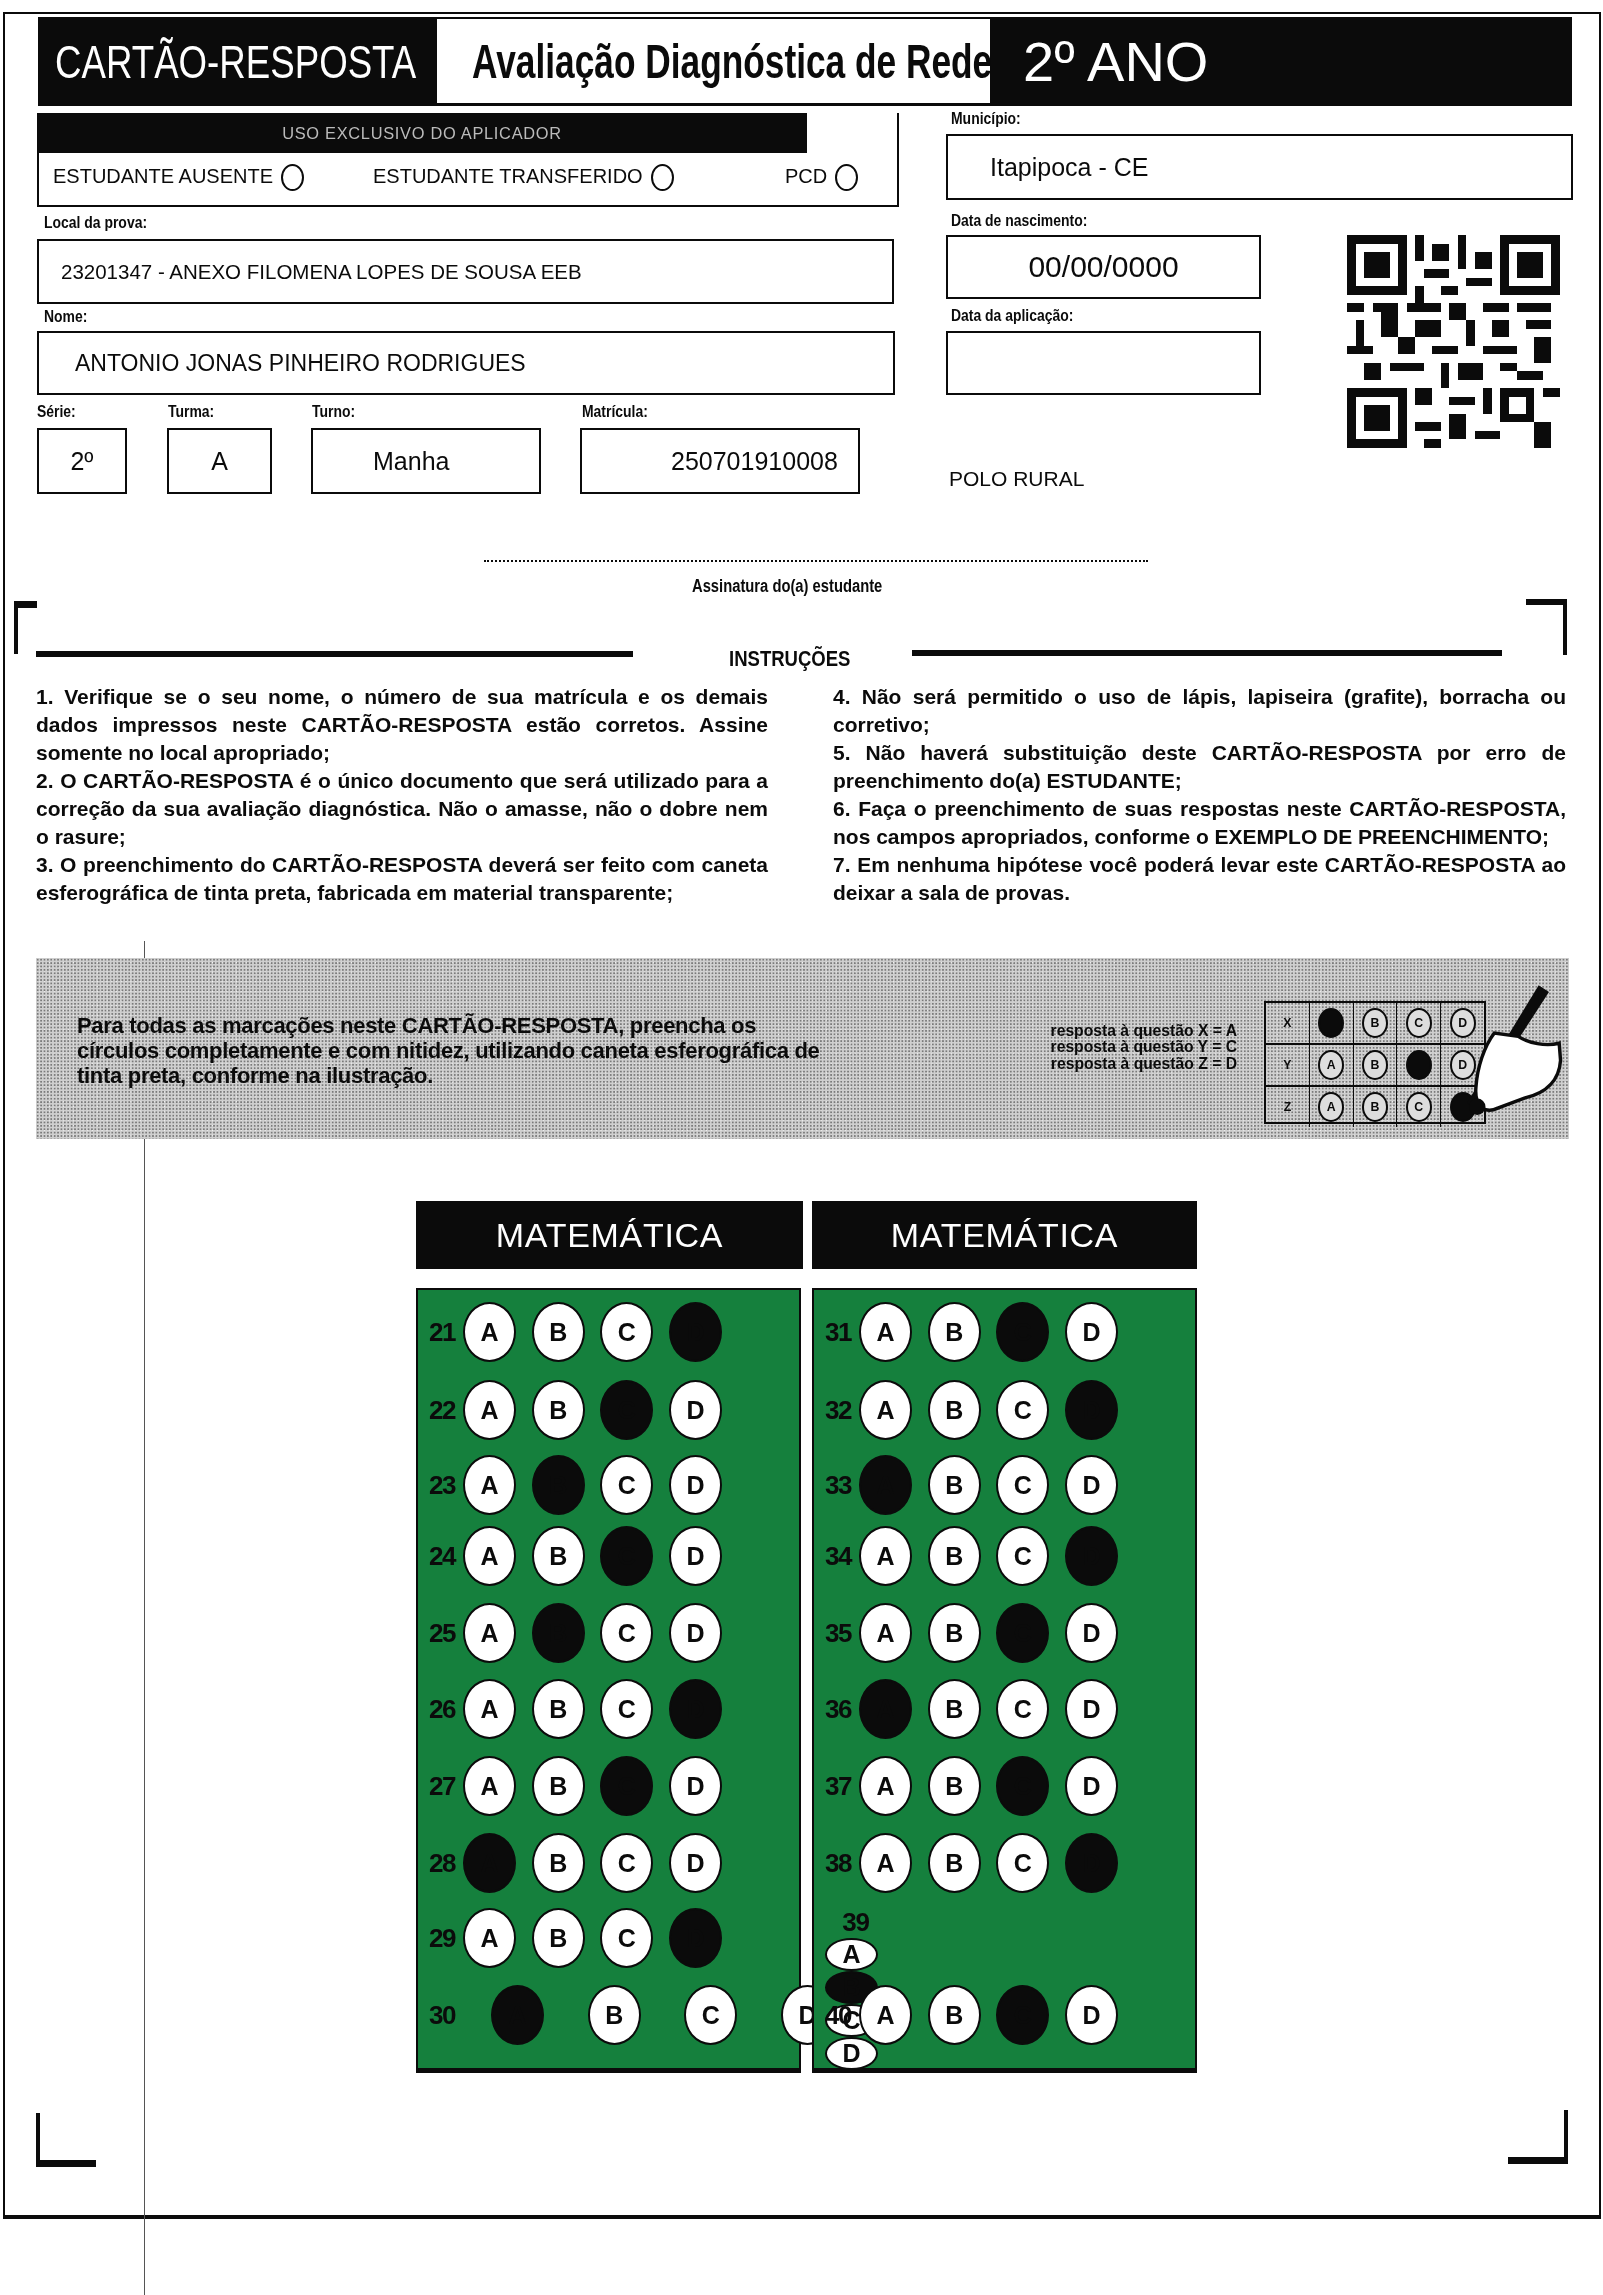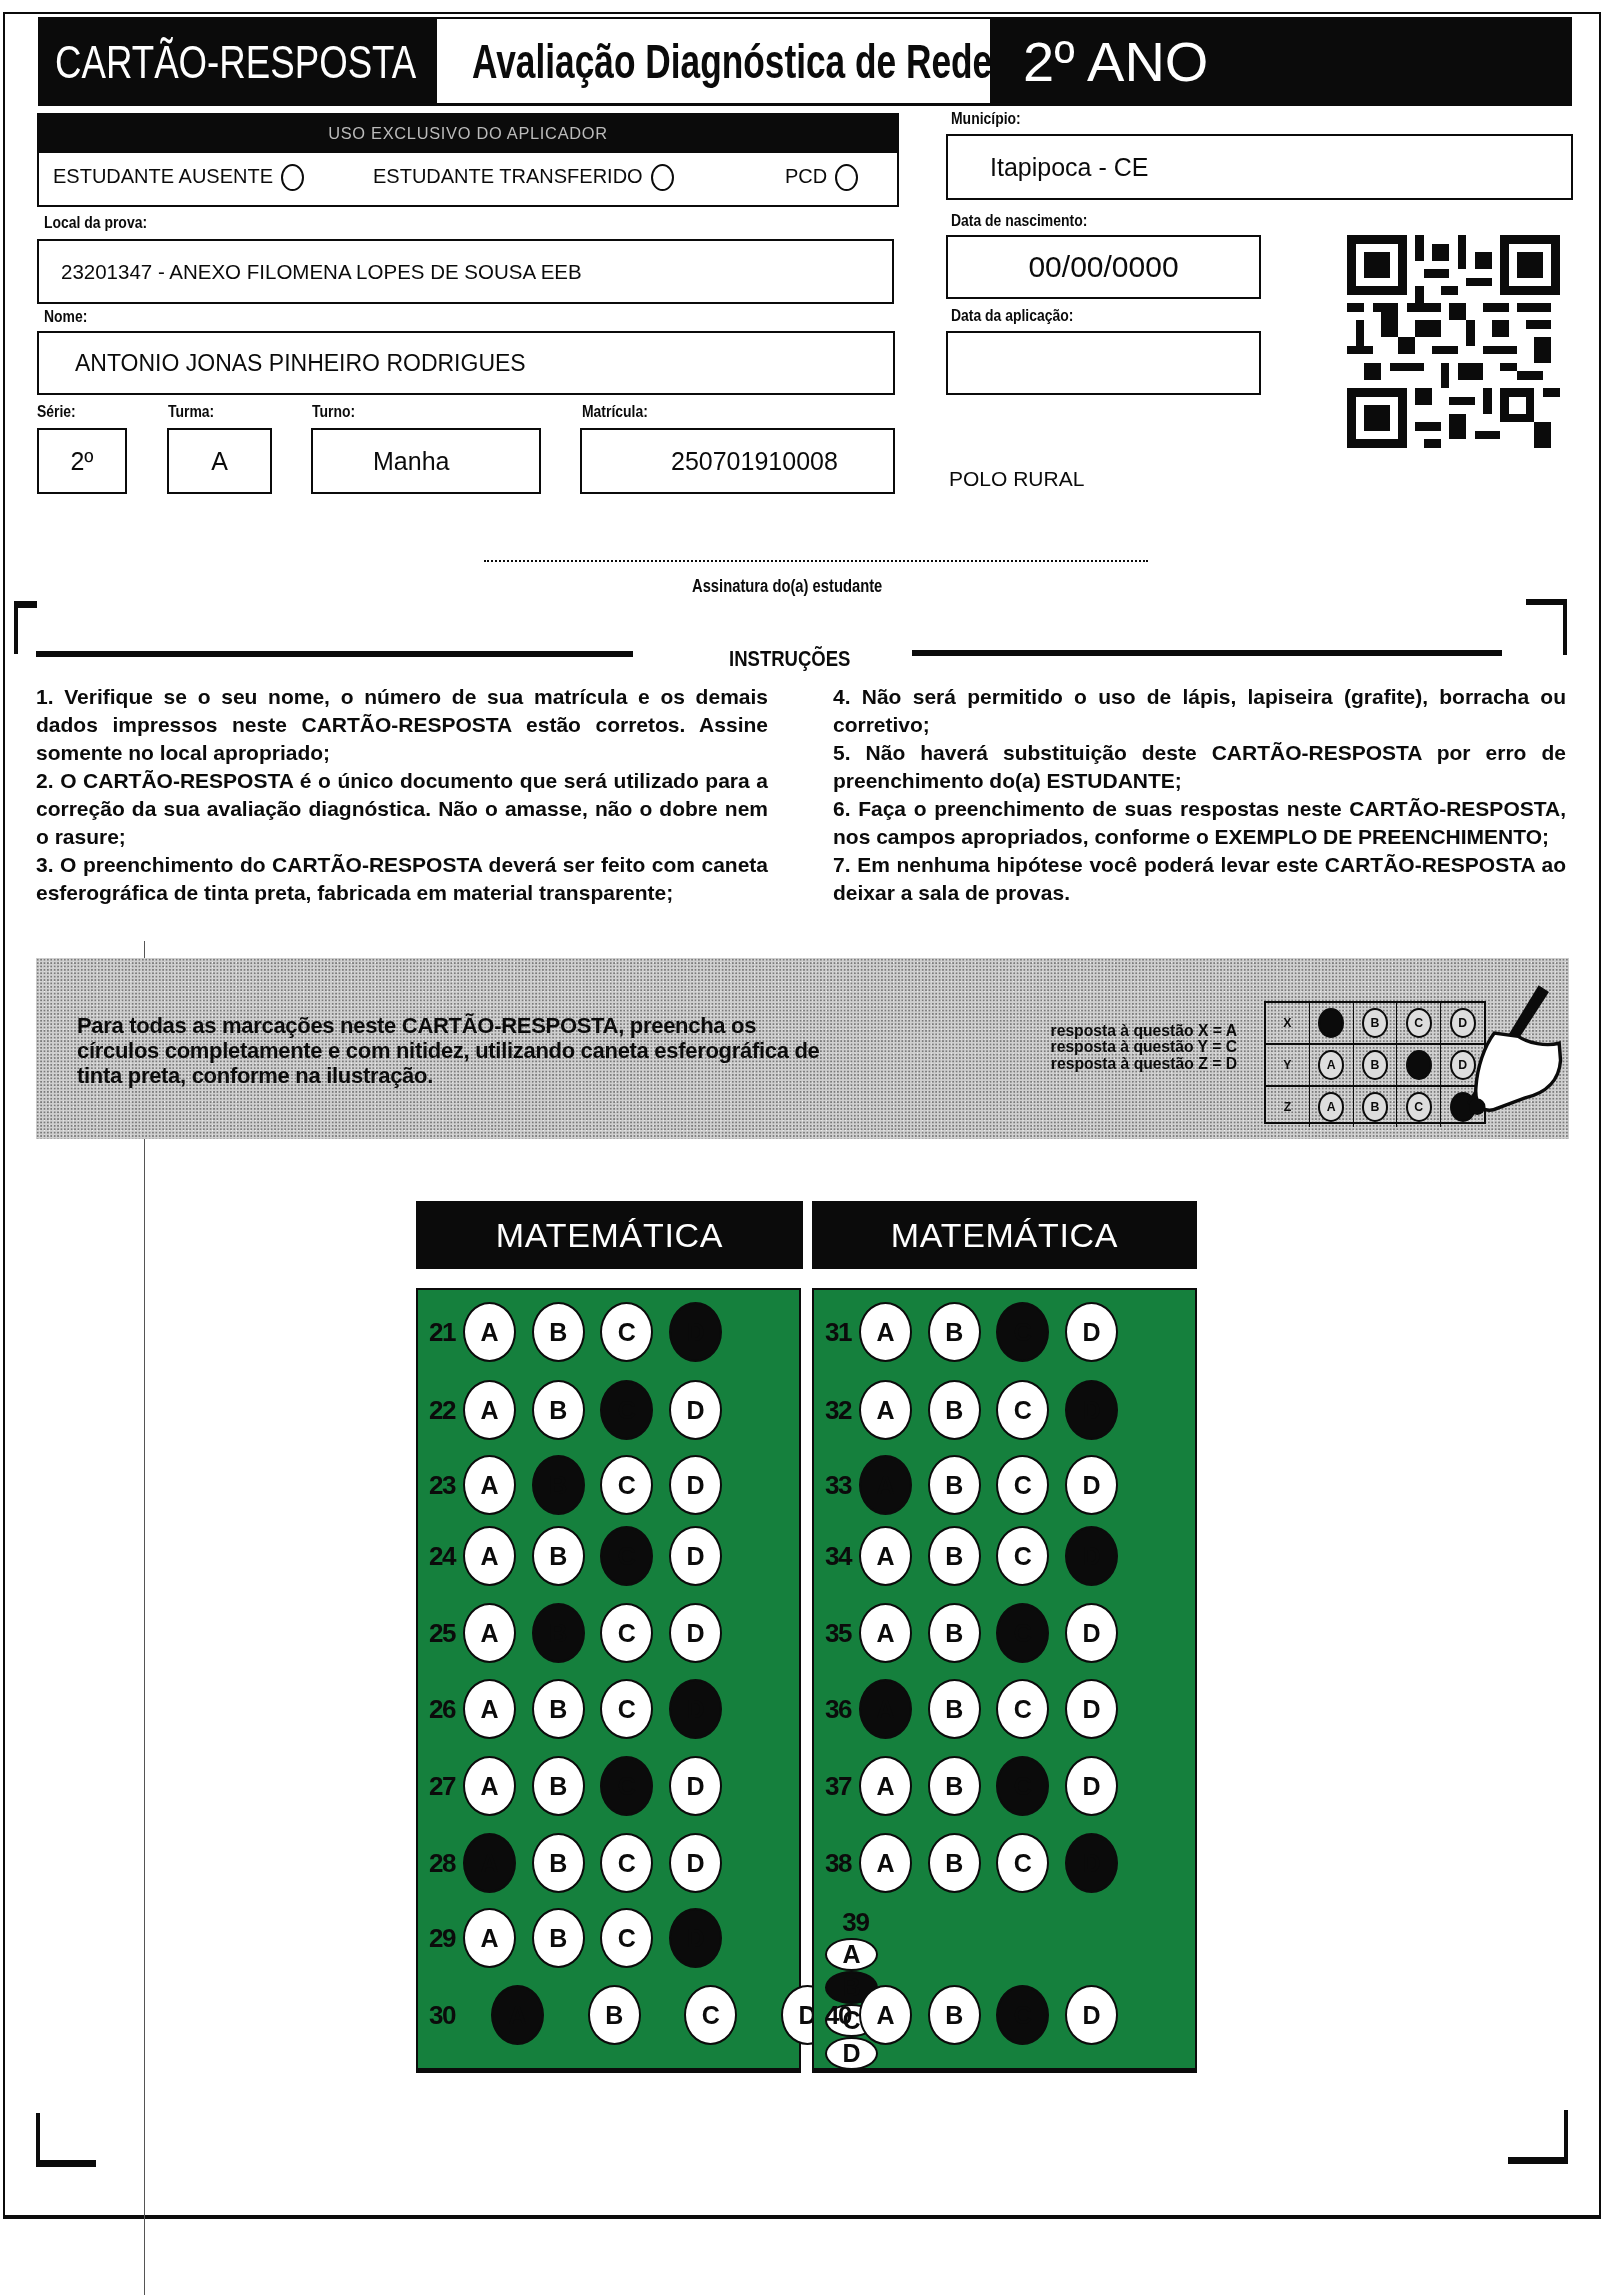--- a/index.html
+++ b/index.html
@@ -40,21 +40,21 @@
 <div class="frame"></div>
 <div class="scanline"></div>
 
 <div class="hdr-black" style="left:38px;top:17px;width:1534px;height:89px;"></div>
 <div class="abs" style="left:55px;top:34px;color:#fff;font-size:47px;transform:scaleX(0.78);transform-origin:left top;white-space:nowrap;">CARTÃO-RESPOSTA</div>
 <div class="abs" style="left:437px;top:19px;width:553px;height:84px;background:#fff;"></div>
 <div class="abs" style="left:472px;top:33px;font-weight:bold;font-size:49px;color:#0b0b0b;transform:scaleX(0.72);transform-origin:left top;white-space:nowrap;">Avaliação Diagnóstica de Rede</div>
 <div class="abs" style="left:1023px;top:29px;color:#fff;font-size:56px;white-space:nowrap;">2º ANO</div>
 
 <div class="abs" style="left:37px;top:113px;width:862px;height:94px;border:2.7px solid #0b0b0b;border-top:none;box-sizing:border-box;"></div>
-<div class="hdr-black" style="left:37px;top:113px;width:862px;height:40px;display:flex;align-items:center;justify-content:center;">
+<div class="hdr-black" style="left:37px;top:113px;width:770px;height:40px;display:flex;align-items:center;justify-content:center;">
   <span style="color:#bbb;font-size:16.4px;letter-spacing:0.7px;">USO EXCLUSIVO DO APLICADOR</span>
 </div>
 <div class="abs" style="left:53px;top:164px;font-size:20px;white-space:nowrap;">
   <span>ESTUDANTE AUSENTE</span><span class="circle-sm"></span>
 </div>
 <div class="abs" style="left:373px;top:164px;font-size:20px;white-space:nowrap;">
   <span>ESTUDANTE TRANSFERIDO</span><span class="circle-sm"></span>
 </div>
 <div class="abs" style="left:785px;top:164px;font-size:20px;white-space:nowrap;text-align:center;">
   <span>PCD</span><span class="circle-sm"></span>
@@ -76,21 +76,21 @@
 </div>
 <div class="lbl" style="left:168px;top:402px;">Turma:</div>
 <div class="box" style="left:167px;top:428px;width:105px;height:66px;justify-content:center;">
   <span class="val">A</span>
 </div>
 <div class="lbl" style="left:312px;top:402px;">Turno:</div>
 <div class="box" style="left:311px;top:428px;width:230px;height:66px;padding-left:60px;">
   <span class="val">Manha</span>
 </div>
 <div class="lbl" style="left:582px;top:402px;">Matrícula:</div>
-<div class="box" style="left:580px;top:428px;width:315px;height:66px;padding-left:89px;">
+<div class="box" style="left:580px;top:428px;width:280px;height:66px;padding-left:89px;">
   <span class="val">250701910008</span>
 </div>
 
 <div class="lbl" style="left:951px;top:109px;">Município:</div>
 <div class="box" style="left:946px;top:134px;width:627px;height:66px;padding-left:42px;">
   <span class="val">Itapipoca - CE</span>
 </div>
 <div class="lbl" style="left:951px;top:211px;">Data de nascimento:</div>
 <div class="box" style="left:946px;top:235px;width:315px;height:64px;justify-content:center;">
   <span class="val" style="font-size:30px;">00/00/0000</span>

